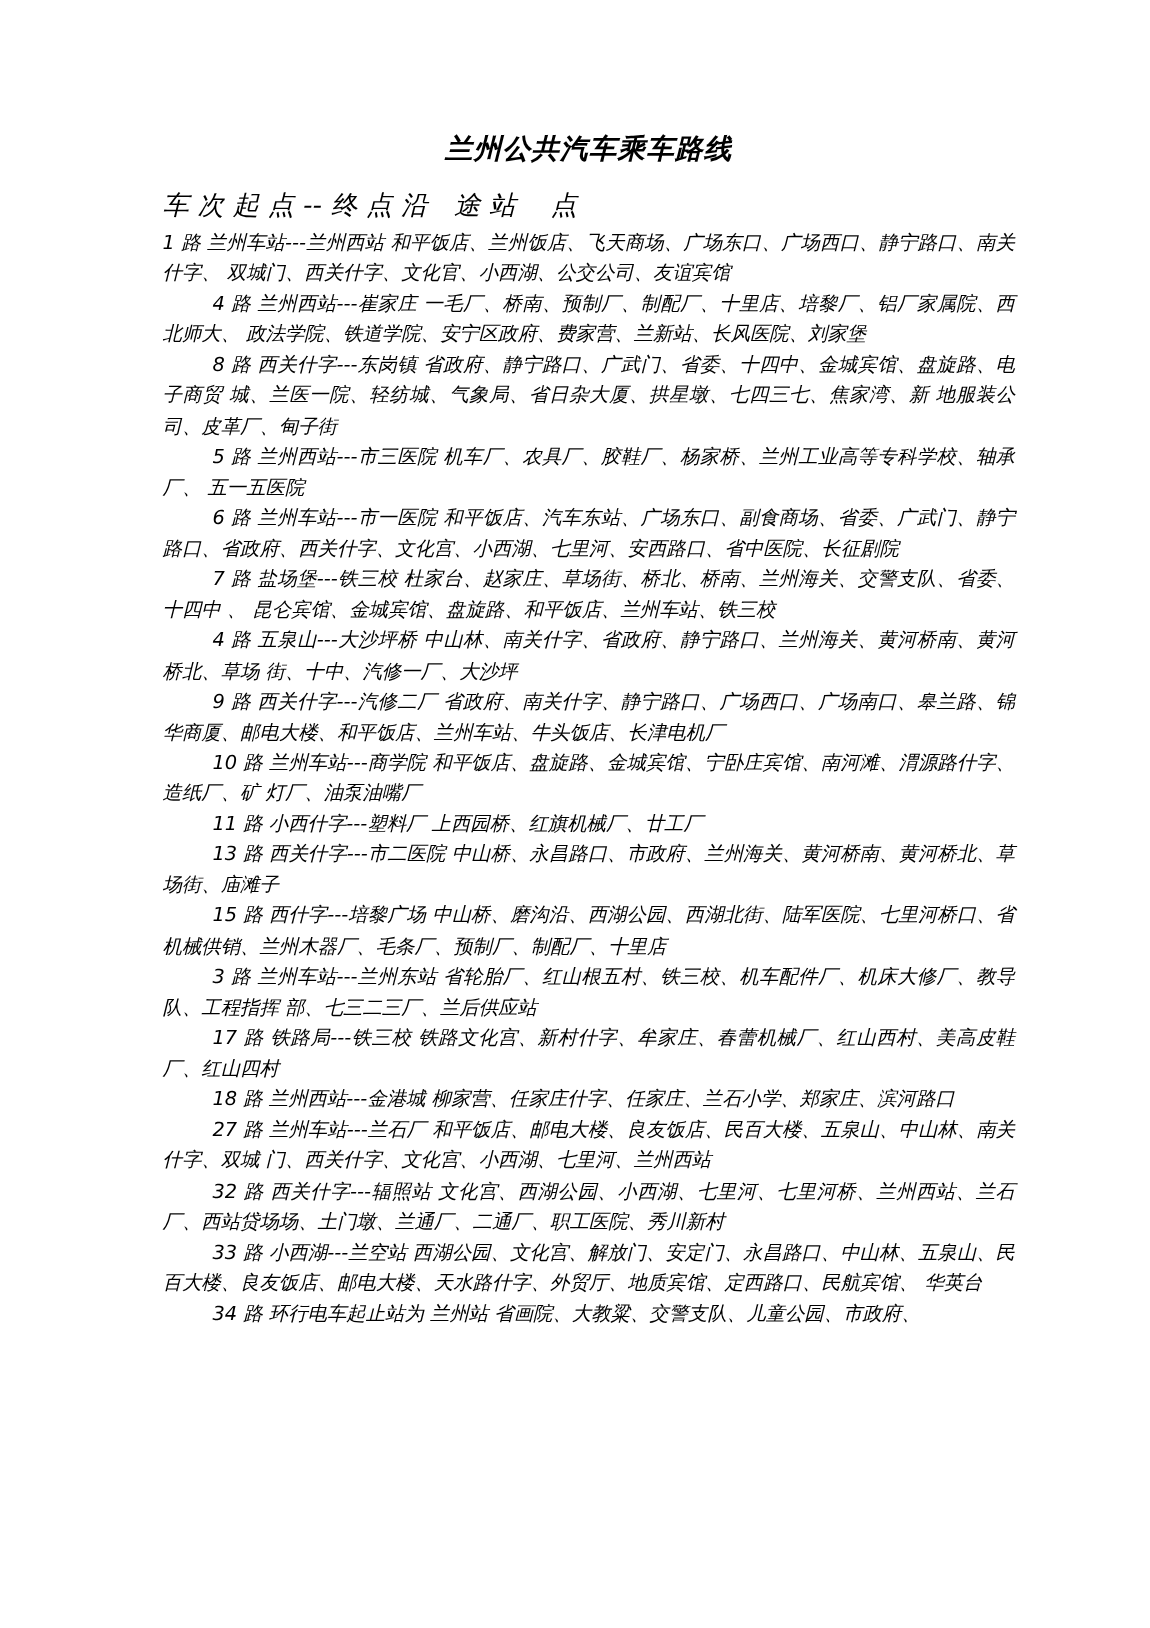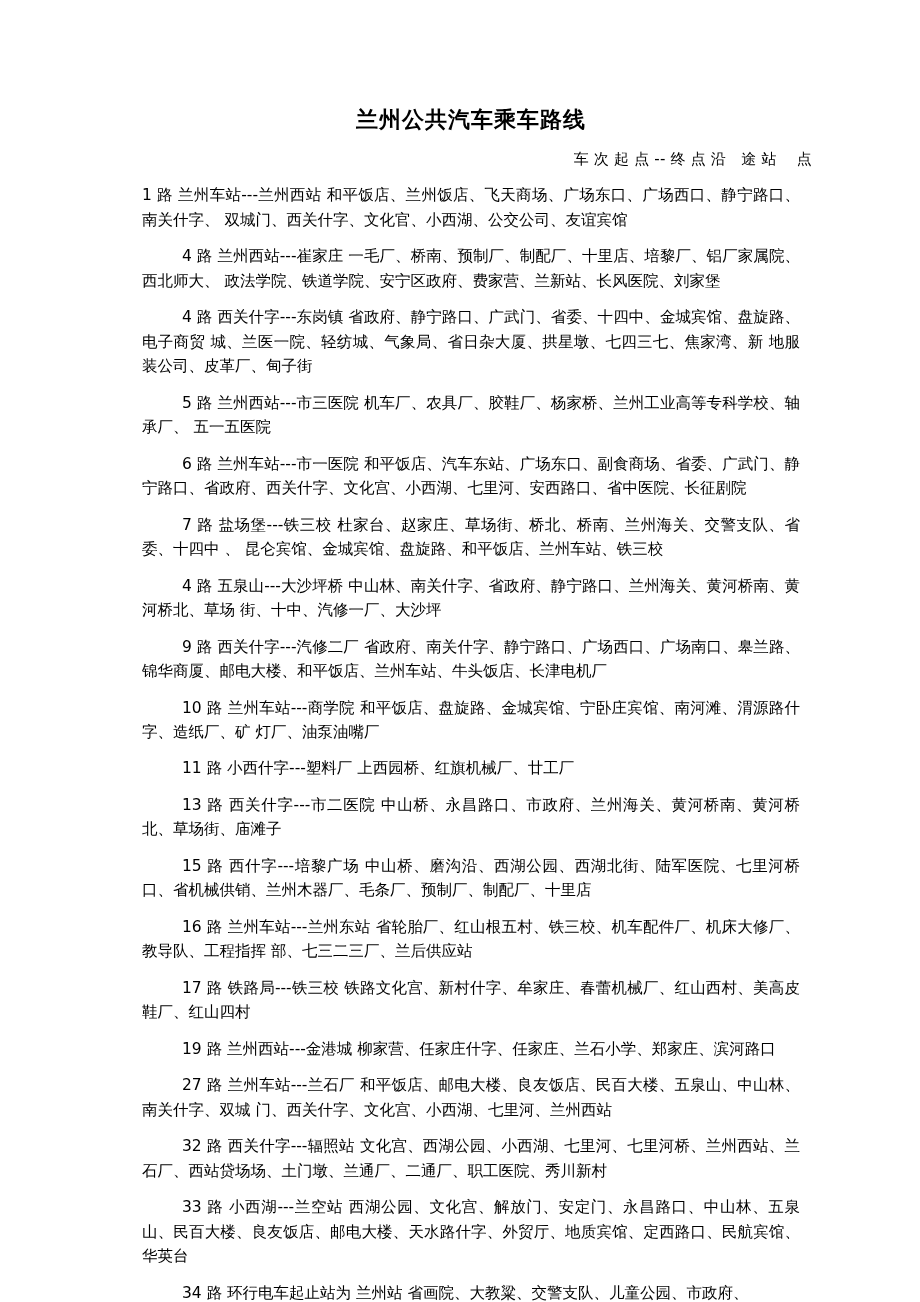--- a/index.html
+++ b/index.html
@@ -12,41 +12,41 @@
     height: 1302px;
     font-family: "DejaVu Sans", "Liberation Sans", sans-serif;
     color: #000000;
   }
   .page {
     position: relative;
     width: 920px;
     height: 1258px;
     box-sizing: border-box;
     padding: 105px 108px 0 130px;
+    font-style: italic;
   }
   .doc-title {
     text-align: center;
     font-size: 22px;
     font-weight: bold;
     font-family: "DejaVu Serif", "Liberation Serif", serif;
     letter-spacing: 1px;
     margin: 0 0 14px 0;
     line-height: 1.3;
   }
   .header-row {
-    font-size: 15px;
+    font-size: 21px;
     line-height: 1.58;
     margin: 0 0 1px 0;
     letter-spacing: 0.2px;
-    text-align: right;
   }
   .route {
     font-size: 15.5px;
     line-height: 1.58;
-    margin: 12px;
+    margin: 0;
     text-align: justify;
     text-justify: inter-ideograph;
     word-break: break-all;
   }
   .route.indent {
     text-indent: 40px;
   }
   .route.noindent {
     text-indent: 0;
   }
@@ -56,32 +56,32 @@
 
 <div class="page">
 
   <h1 class="doc-title">兰州公共汽车乘车路线</h1>
 
   <p class="header-row">车 次 起 点 -- 终 点 沿　途 站　 点</p>
 
   <div>
     <p class="route noindent">1 路  兰州车站---兰州西站  和平饭店、兰州饭店、飞天商场、广场东口、广场西口、静宁路口、南关什字、  双城门、西关什字、文化官、小西湖、公交公司、友谊宾馆</p>
     <p class="route indent">4 路  兰州西站---崔家庄  一毛厂、桥南、预制厂、制配厂、十里店、培黎厂、铝厂家属院、西北师大、  政法学院、铁道学院、安宁区政府、费家营、兰新站、长风医院、刘家堡</p>
-    <p class="route indent">4 路  西关什字---东岗镇  省政府、静宁路口、广武门、省委、十四中、金城宾馆、盘旋路、电子商贸  城、兰医一院、轻纺城、气象局、省日杂大厦、拱星墩、七四三七、焦家湾、新  地服装公司、皮革厂、甸子街</p>
+    <p class="route indent">8 路  西关什字---东岗镇  省政府、静宁路口、广武门、省委、十四中、金城宾馆、盘旋路、电子商贸  城、兰医一院、轻纺城、气象局、省日杂大厦、拱星墩、七四三七、焦家湾、新  地服装公司、皮革厂、甸子街</p>
     <p class="route indent">5 路  兰州西站---市三医院  机车厂、农具厂、胶鞋厂、杨家桥、兰州工业高等专科学校、轴承厂、  五一五医院</p>
     <p class="route indent">6 路  兰州车站---市一医院  和平饭店、汽车东站、广场东口、副食商场、省委、广武门、静宁路口、省政府、西关什字、文化宫、小西湖、七里河、安西路口、省中医院、长征剧院</p>
     <p class="route indent">7 路  盐场堡---铁三校  杜家台、赵家庄、草场街、桥北、桥南、兰州海关、交警支队、省委、十四中 、  昆仑宾馆、金城宾馆、盘旋路、和平饭店、兰州车站、铁三校</p>
     <p class="route indent">4 路  五泉山---大沙坪桥  中山林、南关什字、省政府、静宁路口、兰州海关、黄河桥南、黄河桥北、草场  街、十中、汽修一厂、大沙坪</p>
     <p class="route indent">9 路  西关什字---汽修二厂  省政府、南关什字、静宁路口、广场西口、广场南口、皋兰路、锦华商厦、邮电大楼、和平饭店、兰州车站、牛头饭店、长津电机厂</p>
     <p class="route indent">10 路  兰州车站---商学院  和平饭店、盘旋路、金城宾馆、宁卧庄宾馆、南河滩、渭源路什字、造纸厂、矿  灯厂、油泵油嘴厂</p>
     <p class="route indent">11 路  小西什字---塑料厂  上西园桥、红旗机械厂、廿工厂</p>
     <p class="route indent">13 路  西关什字---市二医院  中山桥、永昌路口、市政府、兰州海关、黄河桥南、黄河桥北、草场街、庙滩子</p>
     <p class="route indent">15 路  西什字---培黎广场  中山桥、磨沟沿、西湖公园、西湖北街、陆军医院、七里河桥口、省机械供销、兰州木器厂、毛条厂、预制厂、制配厂、十里店</p>
-    <p class="route indent">16 路  兰州车站---兰州东站  省轮胎厂、红山根五村、铁三校、机车配件厂、机床大修厂、教导队、工程指挥  部、七三二三厂、兰后供应站</p>
+    <p class="route indent">3 路  兰州车站---兰州东站  省轮胎厂、红山根五村、铁三校、机车配件厂、机床大修厂、教导队、工程指挥  部、七三二三厂、兰后供应站</p>
     <p class="route indent">17 路  铁路局---铁三校  铁路文化宫、新村什字、牟家庄、春蕾机械厂、红山西村、美高皮鞋厂、红山四村</p>
-    <p class="route indent">19 路  兰州西站---金港城  柳家营、任家庄什字、任家庄、兰石小学、郑家庄、滨河路口</p>
+    <p class="route indent">18 路  兰州西站---金港城  柳家营、任家庄什字、任家庄、兰石小学、郑家庄、滨河路口</p>
     <p class="route indent">27 路  兰州车站---兰石厂  和平饭店、邮电大楼、良友饭店、民百大楼、五泉山、中山林、南关什字、双城  门、西关什字、文化宫、小西湖、七里河、兰州西站</p>
     <p class="route indent">32 路  西关什字---辐照站  文化宫、西湖公园、小西湖、七里河、七里河桥、兰州西站、兰石厂、西站贷场场、土门墩、兰通厂、二通厂、职工医院、秀川新村</p>
     <p class="route indent">33 路  小西湖---兰空站  西湖公园、文化宫、解放门、安定门、永昌路口、中山林、五泉山、民百大楼、良友饭店、邮电大楼、天水路什字、外贸厅、地质宾馆、定西路口、民航宾馆、  华英台</p>
     <p class="route indent">34 路  环行电车起止站为  兰州站  省画院、大教粱、交警支队、儿童公园、市政府、</p>
   </div>
 
 </div>
 
 </body></html>

